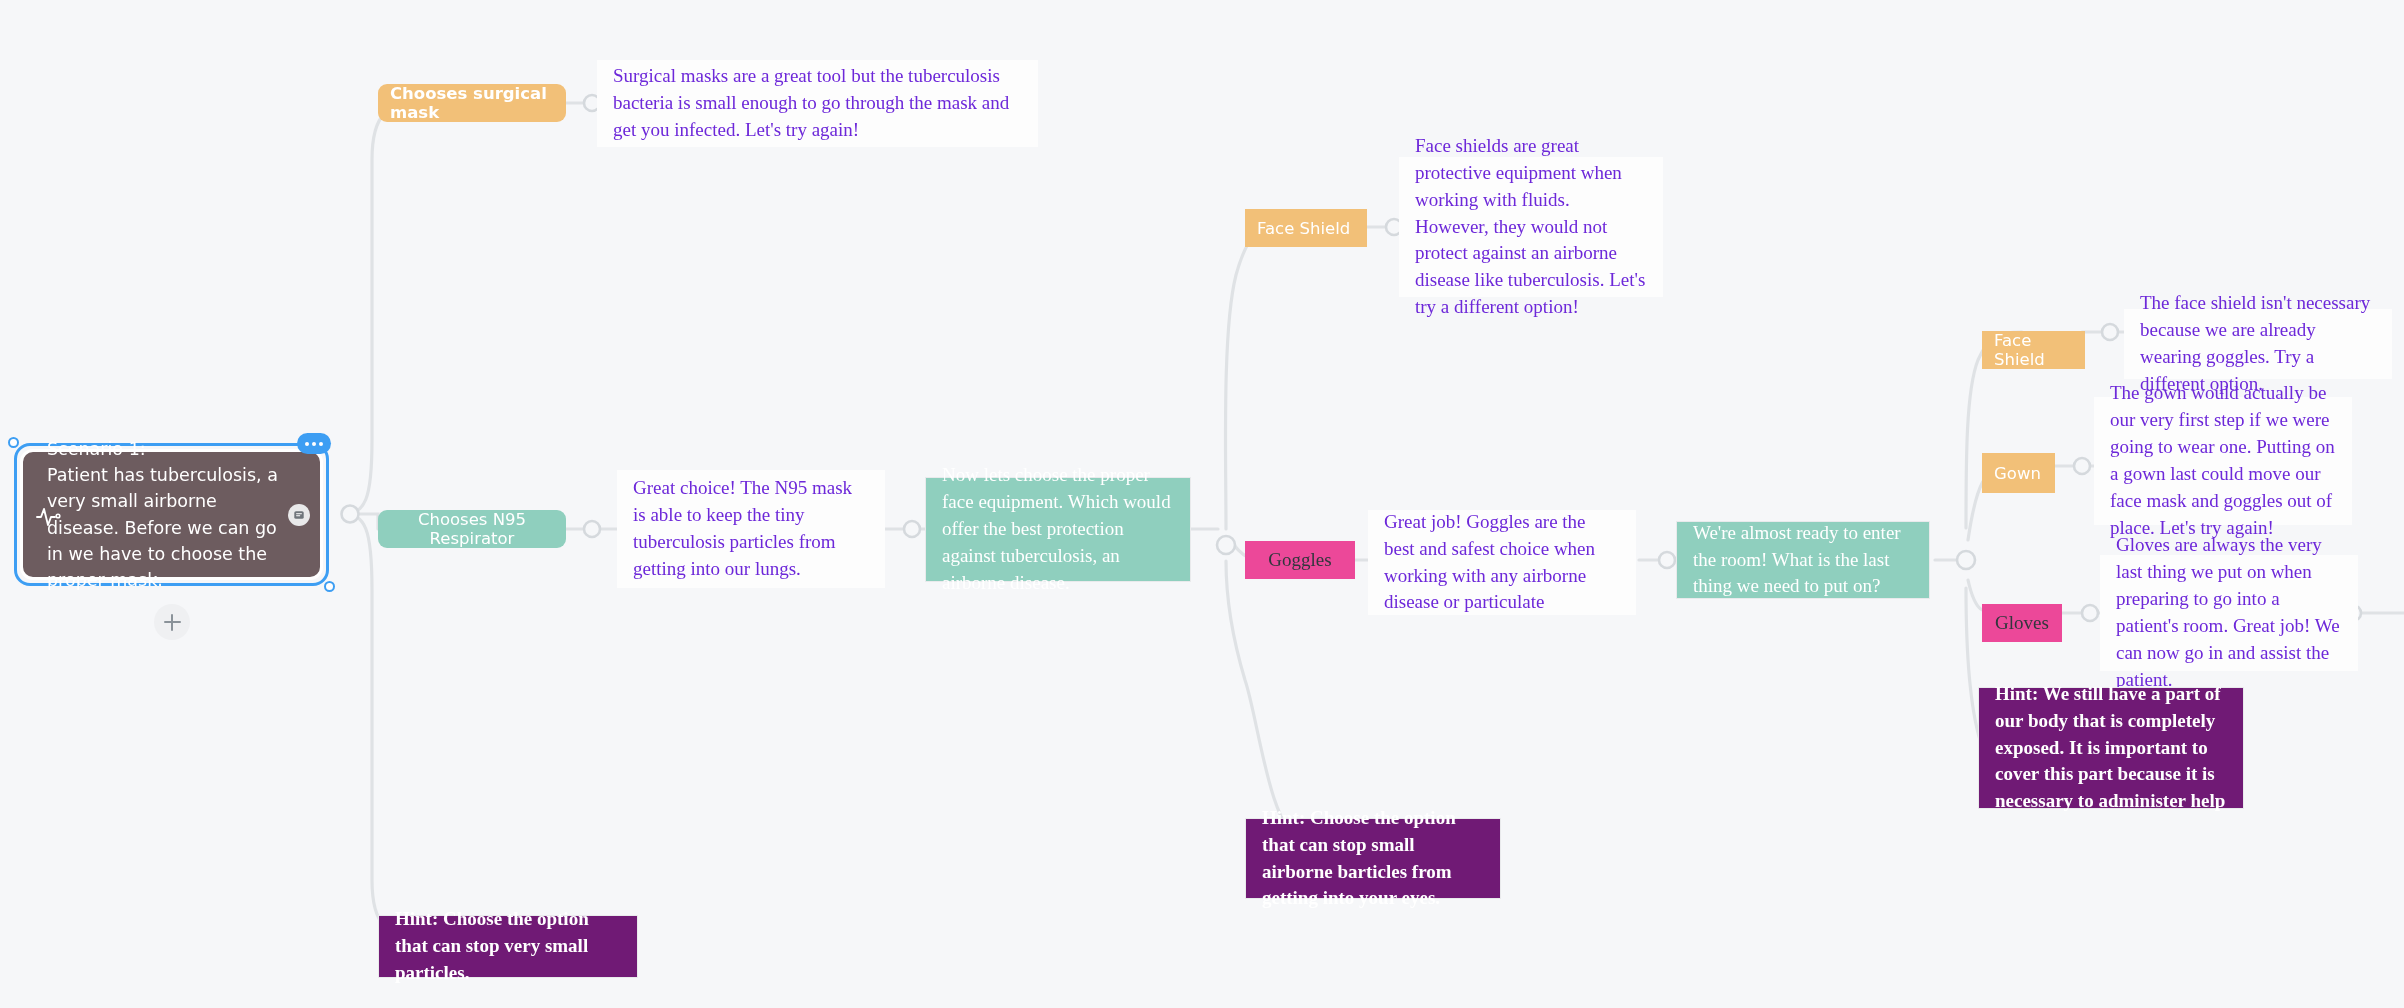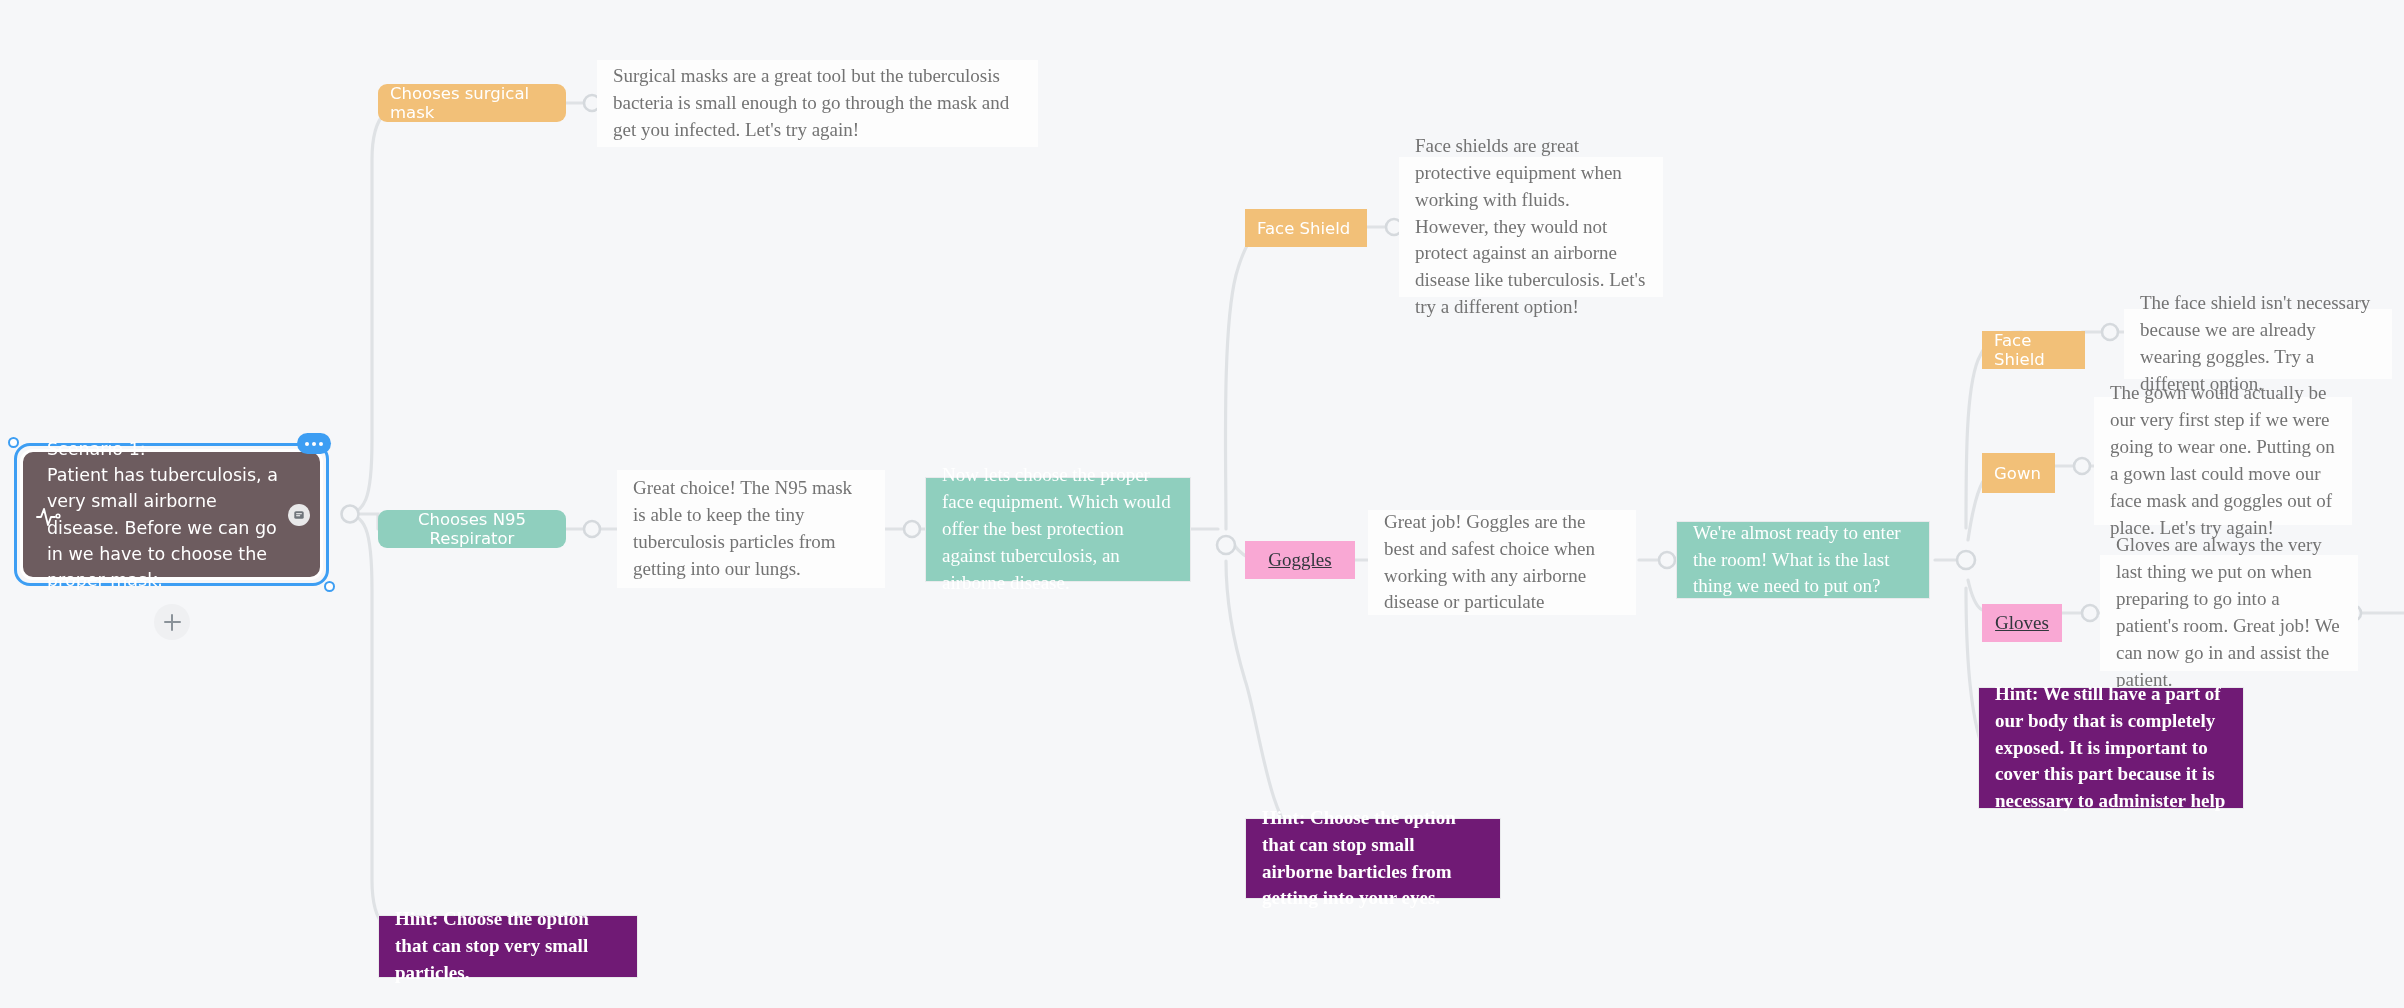--- a/index.html
+++ b/index.html
@@ -145,36 +145,36 @@
     box-sizing: border-box;
     font-family: "DejaVu Sans", sans-serif;
     font-size: 16.5px;
     color: #ffffff;
     padding: 0 12px;
   }
   .chip.pill { border-radius: 9px; }
   .chip.orange { background: #f2c078; }
   .chip.teal   { background: #8fcfbe; }
   .chip.serif  { font-family: "Liberation Serif", serif; font-size: 19px; }
-  .chip.plain  { background: #f9a8d4; color: #31373d; justify-content: center; text-decoration: underline; }
+  .chip.plain  { background: #ec4899; color: #31373d; justify-content: center; }
 
   
   .card {
     position: absolute;
     box-sizing: border-box;
     font-family: "Liberation Serif", serif;
     font-size: 19px;
     line-height: 1.42;
     padding: 13px 16px;
     display: flex;
     align-items: center;
   }
   .card.white {
     background: #fdfdfd;
-    color: #737373;
+    color: #6d28d9;
   }
   .card.teal {
     background: #8fcfbe;
     color: #ffffff;
     border: 1px solid #e9eaec;
   }
   .card.red {
     background: #701a75;
     color: #ffffff;
     border: 1px solid #e9eaec;
@@ -264,21 +264,21 @@
       <i></i>
         <i></i>
         <i></i>
     </div>
     <div class="sel-handle bl"></div>
     <div class="sel-handle br"></div>
   </div>
 
   <div class="plus-btn"></div>
 
-  <div class="chip pill orange" style="left:378px; top:84px; width:188px; height:38px;">
+  <div class="chip pill orange" style="left:378px; top:84px; width:188px; height:38px;font-weight:bold;">
     <span>Chooses surgical mask</span>
   </div>
   <div class="card white" style="left:597px; top:60px; width:441px; height:87px;">
     <span>Surgical masks are a great tool but the tuberculosis bacteria is small enough to go through the mask and get you infected. Let's try again!</span>
   </div>
 
   <div class="chip pill teal" style="left:378px; top:510px; width:188px; height:38px;text-align:center;">
     <span>Chooses N95 Respirator</span>
   </div>
   <div class="card white" style="left:617px; top:470px; width:268px; height:118px;">

